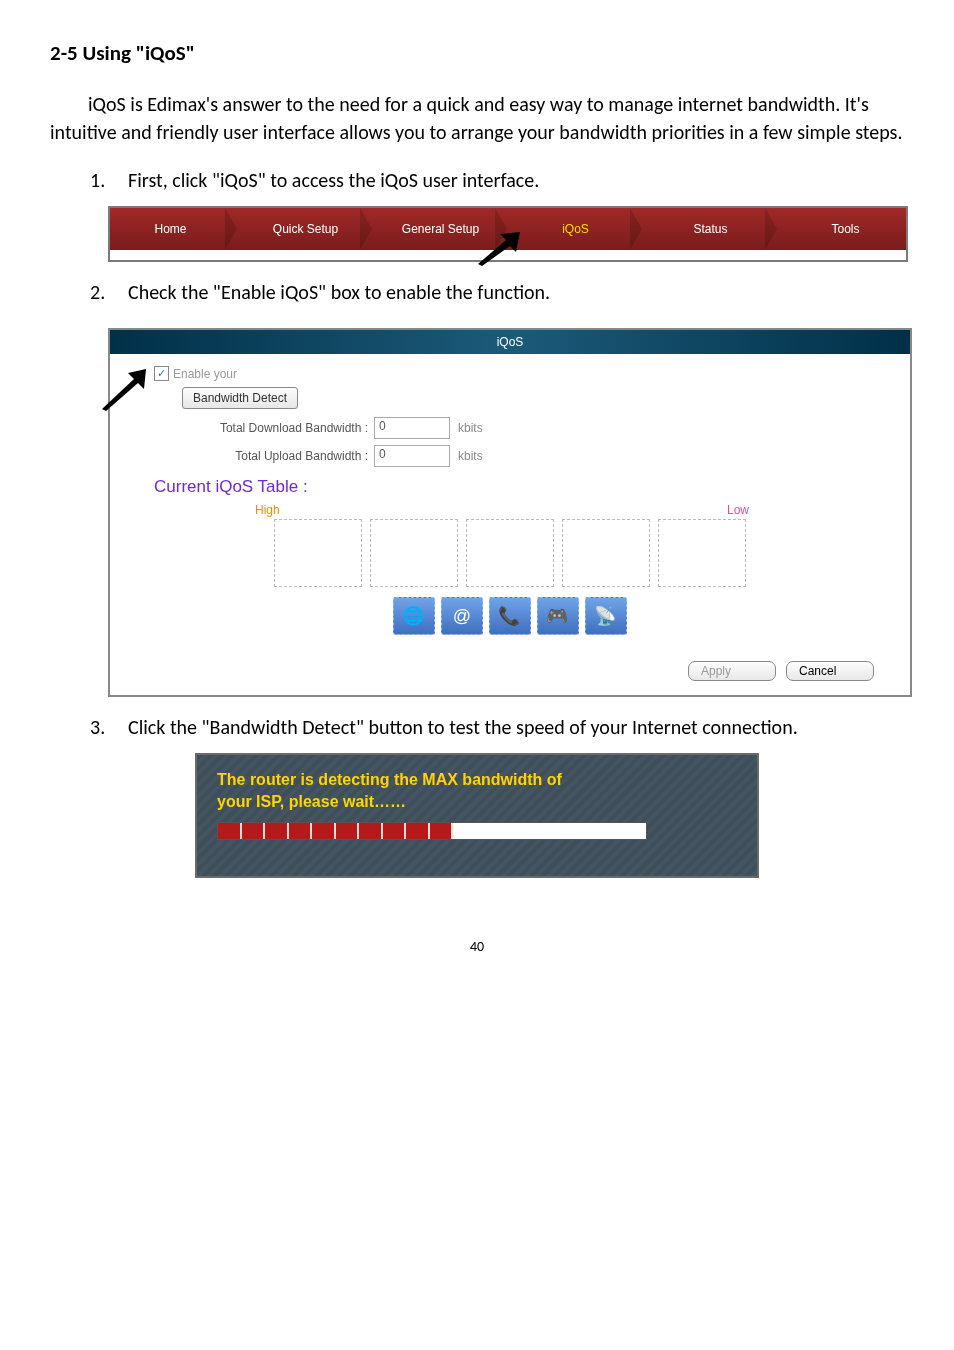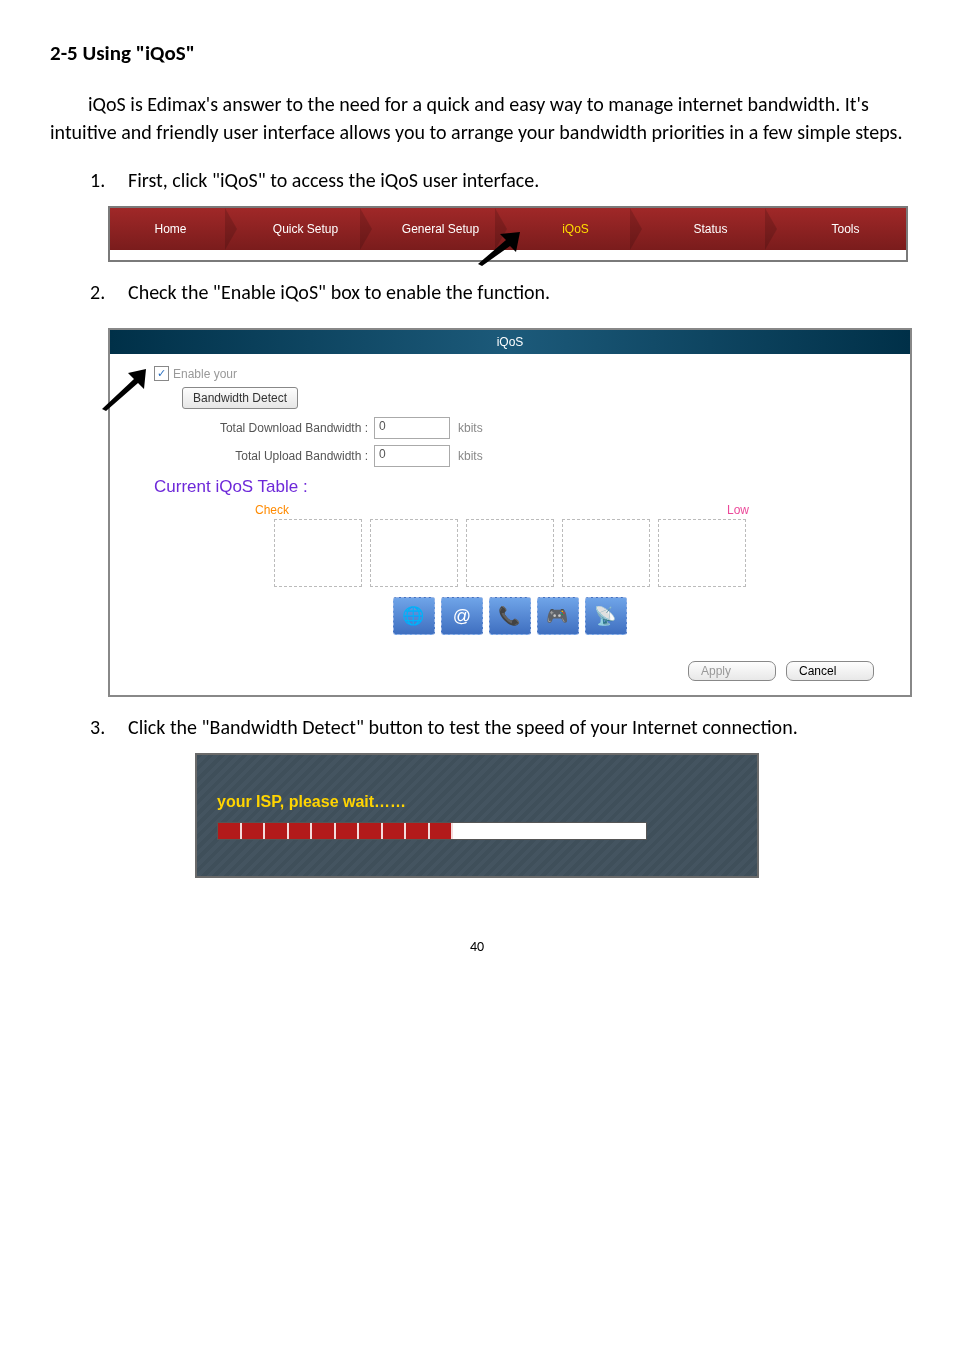--- a/index.html
+++ b/index.html
@@ -274,21 +274,21 @@
       <span class="bw-input">0</span>
       <span class="bw-unit">kbits</span>
     </div>
     <div class="bw-row">
       <span class="bw-label">Total Upload Bandwidth :</span>
       <span class="bw-input">0</span>
       <span class="bw-unit">kbits</span>
     </div>
     <div class="cur-label">Current iQoS Table :</div>
     <div class="priority-row">
-      <span class="pri-label hi">Check</span>
+      <span class="pri-label hi">High</span>
       <span class="pri-label lo">Low</span>
       <div class="slots">
         <div class="slot"></div>
         <div class="slot"></div>
         <div class="slot"></div>
         <div class="slot"></div>
         <div class="slot"></div>
       </div>
       <div class="icons-row">
         <div class="icon-box">🌐</div>
@@ -305,21 +305,21 @@
   </div>
 </div>
 
 <div class="step-row">
   <div class="step-num">3.</div>
   <div class="step-text">Click the "Bandwidth Detect" button to test the speed of your Internet connection.</div>
 </div>
 
 <div class="detect-box">
   <div class="detect-text">
-    <br>
+    <span>The router is detecting the MAX bandwidth of</span><br>
     <span>your ISP, please wait……</span>
   </div>
   <div class="progress-outer">
     <div class="progress-fill"></div>
     <div class="progress-ticks">
       <span></span>
         <span></span>
         <span></span>
         <span></span>
         <span></span>

